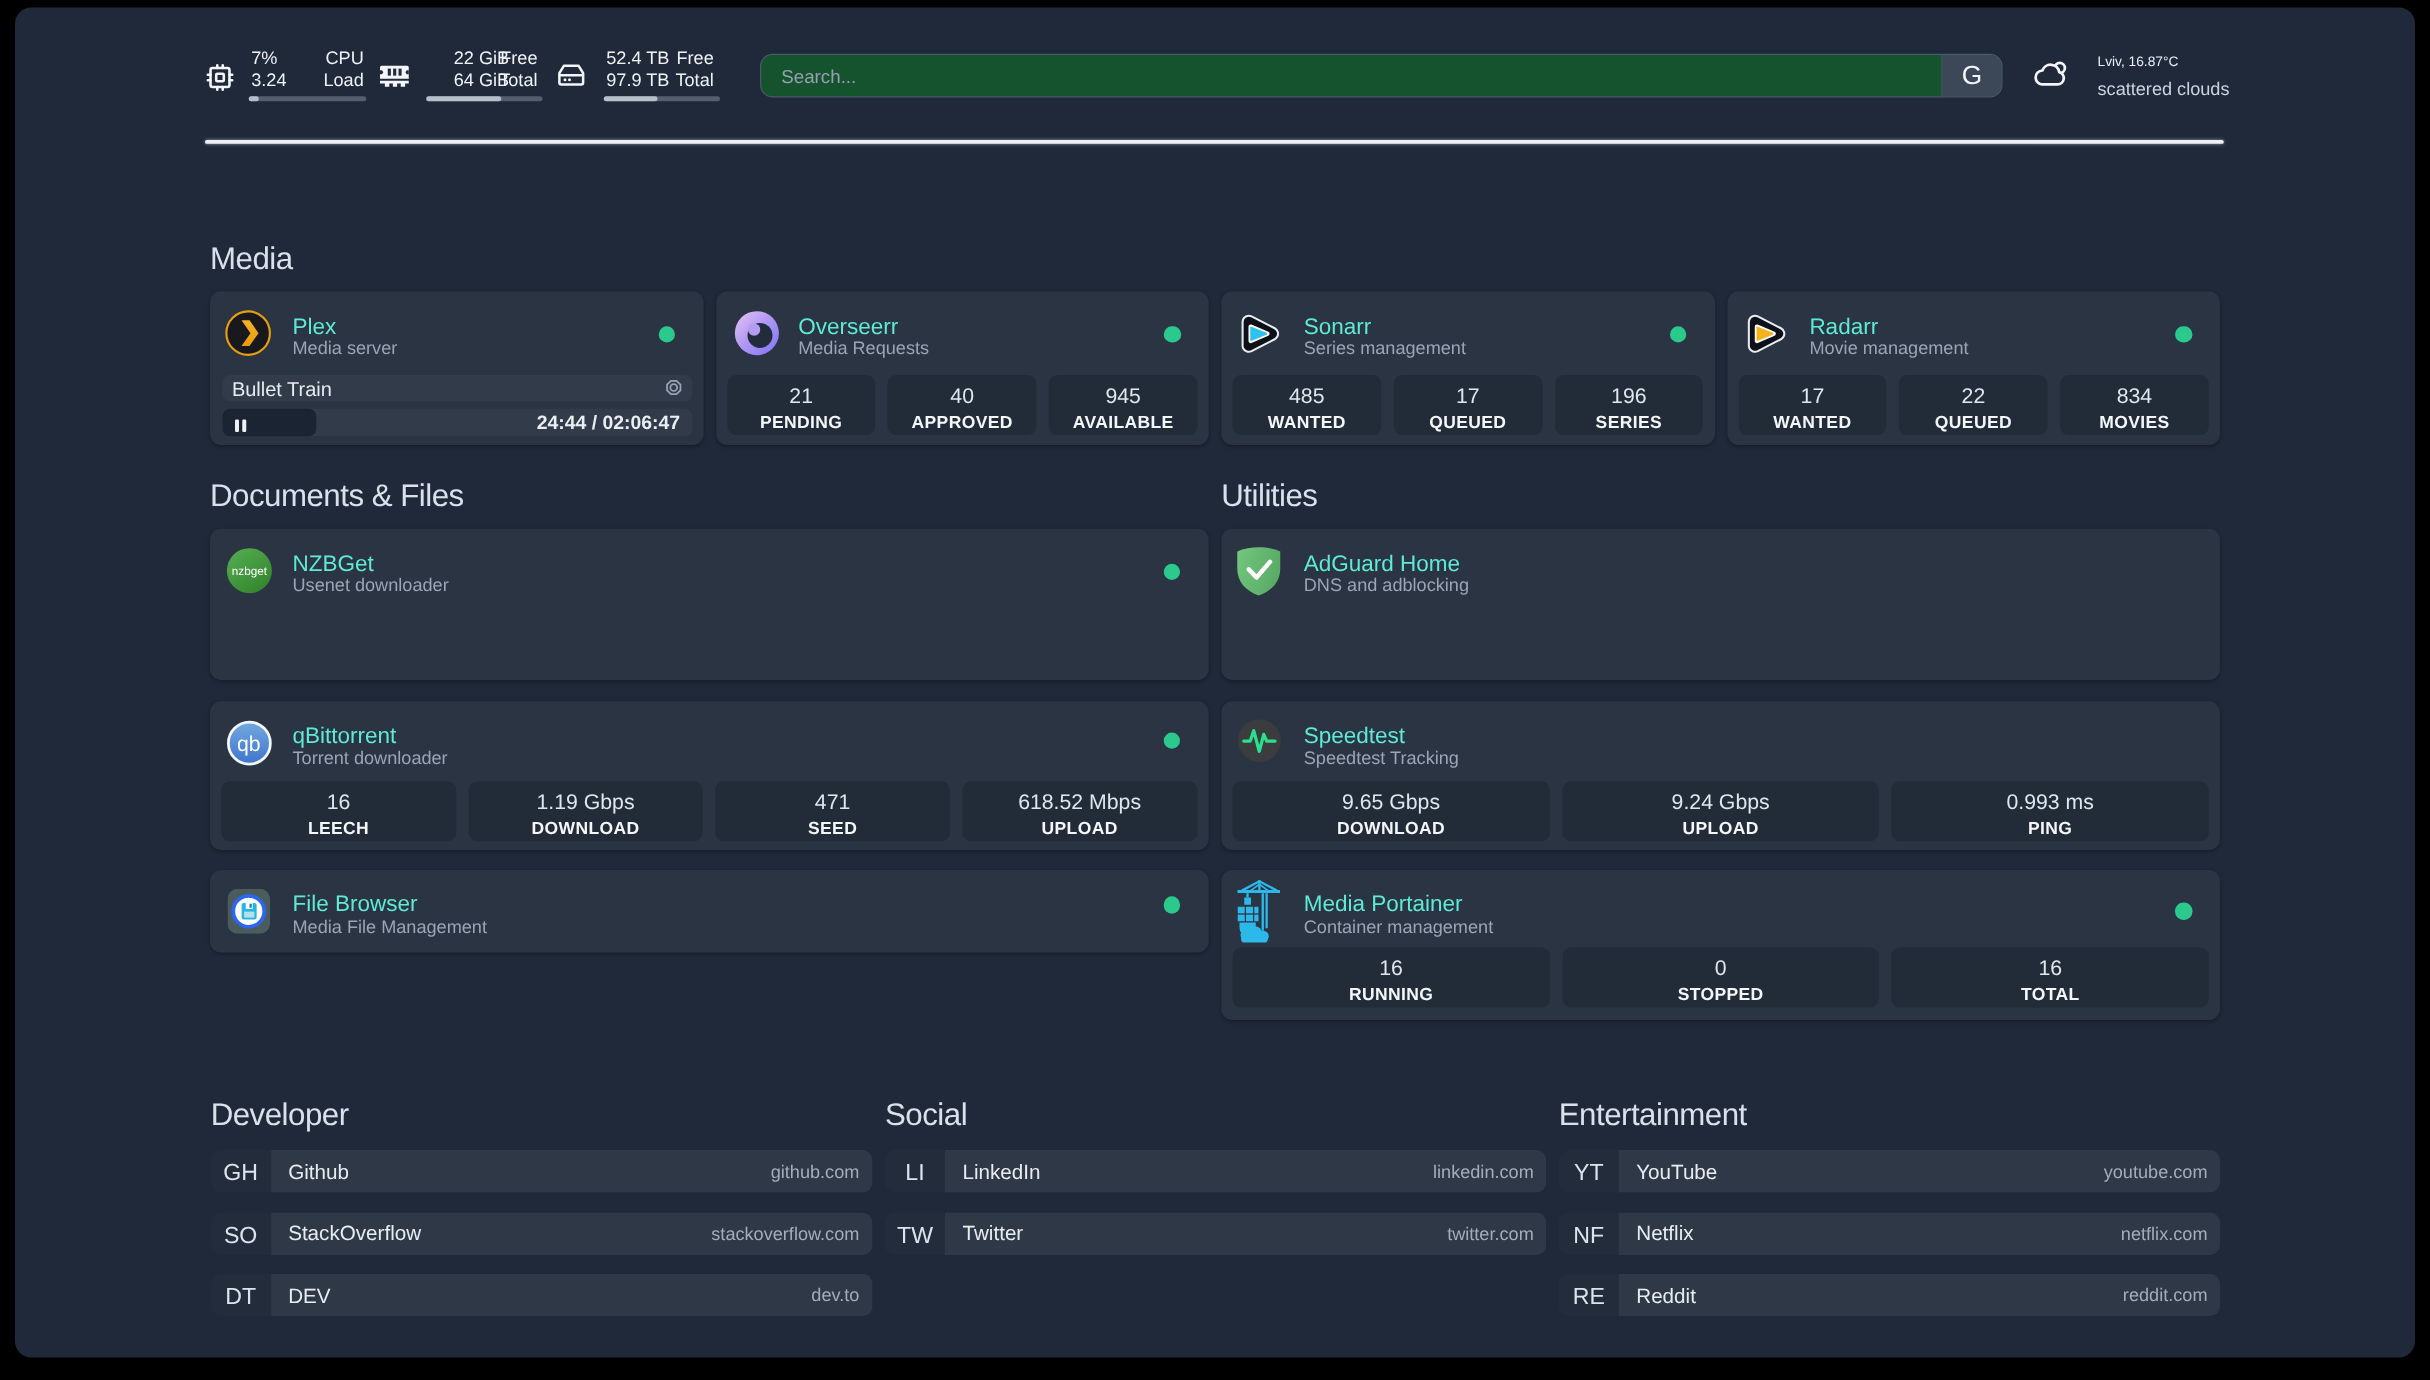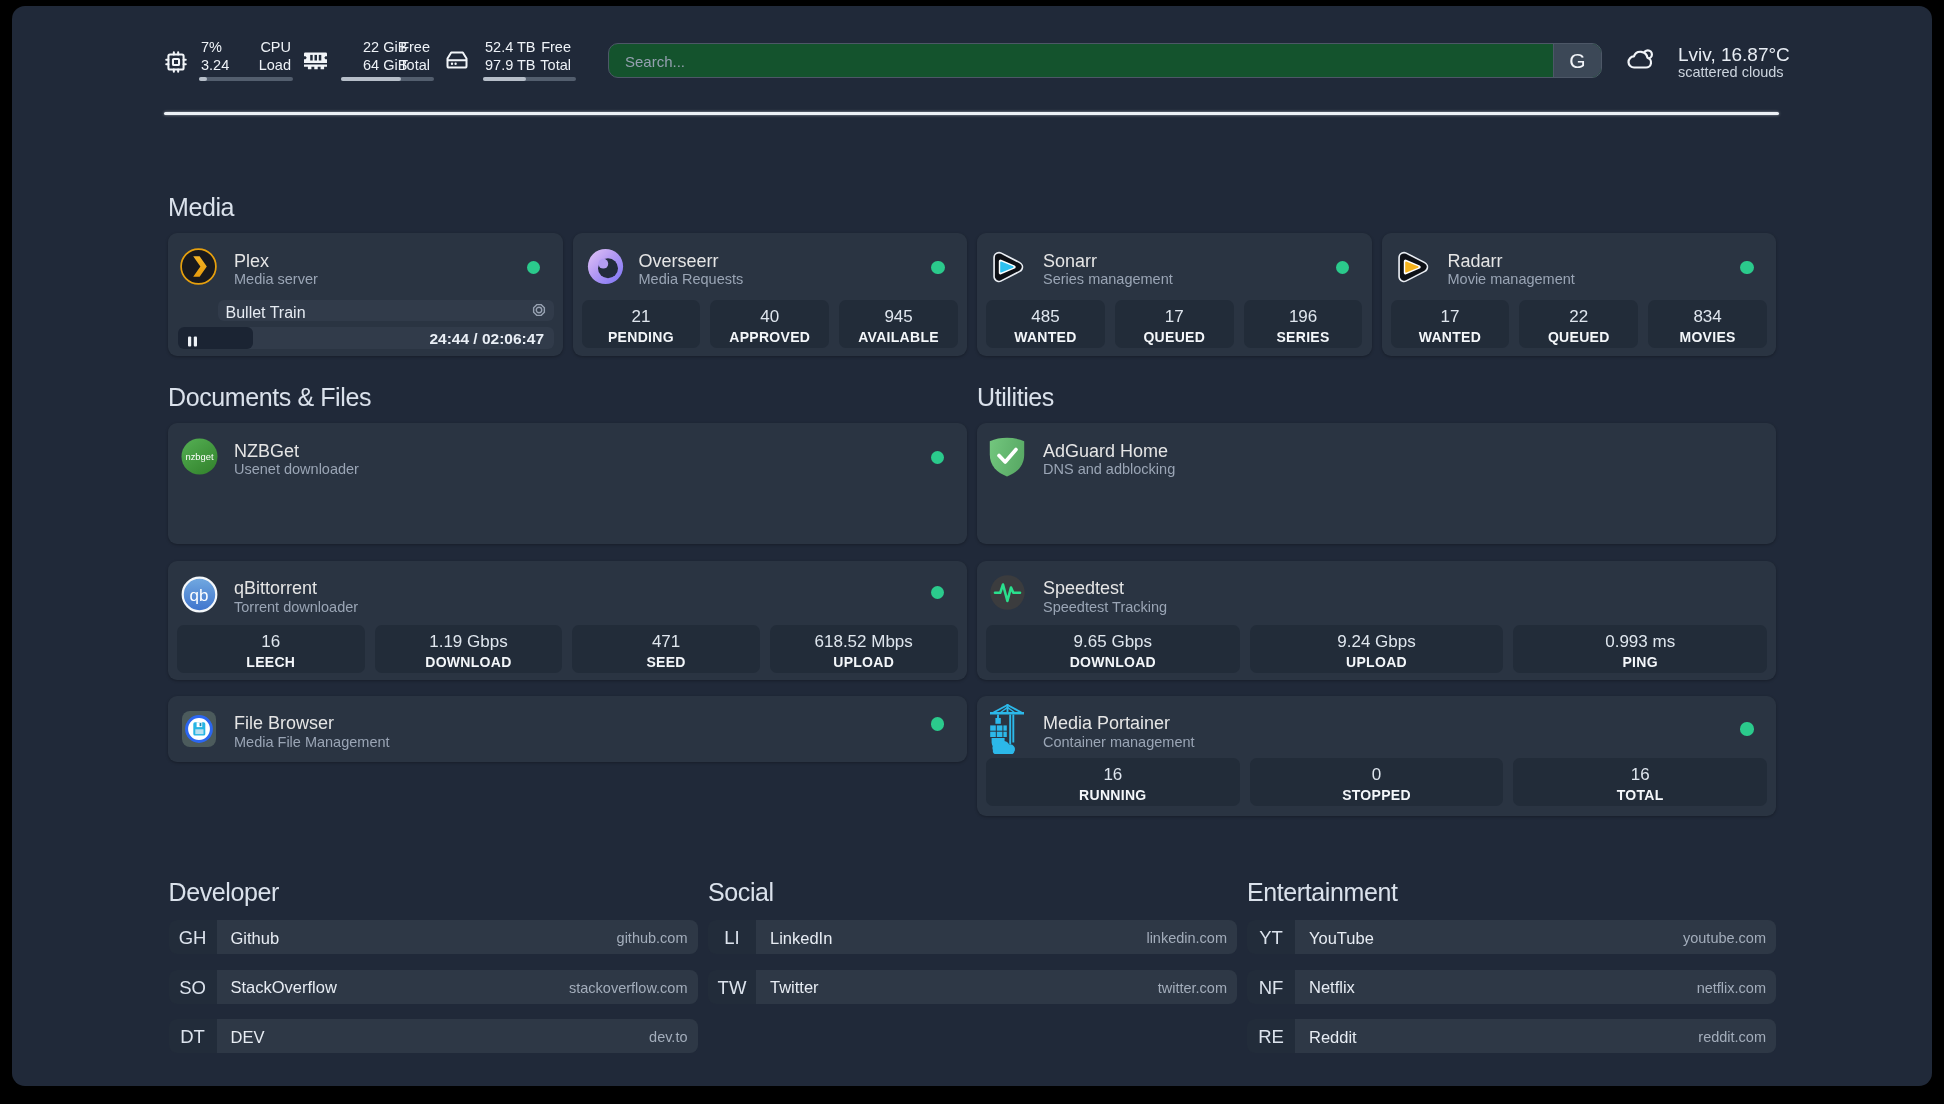--- a/index.html
+++ b/index.html
@@ -7,29 +7,29 @@
 .page { position:absolute; left:12px; top:6px; width:1920px; height:1080px; border-radius:13px; background:#202939; }
 .abs { position:absolute; }
 
 .resval { position:absolute; font-size:14.5px; line-height:17.5px; color:#eef2f7; }
 .reslab { position:absolute; font-size:14.5px; line-height:17.5px; color:#eef2f7; text-align:right; }
 .bar { position:absolute; height:4.5px; border-radius:2.5px; background:#535e6e; }
 .fill { position:absolute; left:0; top:0; bottom:0; border-radius:2.5px; background:#b6bec9; }
 .search { position:absolute; left:608px; top:43px; width:994px; height:35px; background:#14532d; border:1px solid #4d5767; border-radius:10px; }
 .search .ph { position:absolute; left:16px; top:8.5px; font-size:15px; color:#95a0b0; }
 .gbtn { position:absolute; right:0; top:0; bottom:0; width:48px; background:#3c4857; border-left:1px solid #4d5767; border-radius:0 9px 9px 0; display:flex; align-items:center; justify-content:center; color:#f2f5f9; font-size:21px; font-weight:500; }
-.wline1 { position:absolute; left:1678px; top:44px; font-size:19px; color:#e8edf4; }
+.wline1 { position:absolute; left:1678px; top:44px; font-size:11px; color:#e8edf4; }
 .wline2 { position:absolute; left:1678px; top:63.5px; font-size:14.5px; color:#ccd4de; }
 .divider { position:absolute; left:164px; top:112px; width:1615px; height:2.5px; background:#edf1f6; border-radius:2px; box-shadow:0 0 3px rgba(255,255,255,.55); }
 
 .h { position:absolute; font-size:25px; line-height:30px; font-weight:400; color:#dae1eb; letter-spacing:-0.4px; }
 
 .card { position:absolute; background:#2a3442; border-radius:9px; box-shadow:0 1px 3px rgba(0,0,0,.28); }
 .cicon { position:absolute; left:13px; top:16px; }
-.ctitle { position:absolute; left:66px; top:17.5px; font-size:18px; line-height:21px; font-weight:500; color:#e5e5e5; }
+.ctitle { position:absolute; left:66px; top:17.5px; font-size:18px; line-height:21px; font-weight:500; color:#5eead4; }
 .csub { position:absolute; left:66px; top:37px; font-size:14.5px; line-height:18px; color:#9aa5b5; }
 .dot { position:absolute; width:13.5px; height:13.5px; border-radius:50%; background:#2bca8c; right:22.5px; top:27.5px; }
 .stats { position:absolute; left:9px; right:9px; top:67px; height:48px; display:flex; gap:10px; }
 .sb { flex:1; background:#222c39; border-radius:7px; display:flex; flex-direction:column; align-items:center; justify-content:flex-start; padding-top:6.2px; }
 .sv { font-size:17px; line-height:21.5px; color:#dfe6ee;text-align:right; }
 .sl { font-size:14px; line-height:19px; font-weight:bold; color:#f4f7fa; letter-spacing:.3px; }
 
 .prow { position:absolute; left:9.5px; right:8.5px; background:#313b4a; border-radius:6px; }
 .ptitle { position:absolute; left:8px; top:0; font-size:16px; line-height:25px; color:#e6ebf2; }
 .pill { position:absolute; left:0; top:0; bottom:0; width:75px; background:#1b2433; border-radius:6px; }
@@ -109,21 +109,21 @@
             <stop offset="0" stop-color="#f4b426"></stop>
             <stop offset="1" stop-color="#e79b0c"></stop>
           </linearGradient>
         </defs>
         <circle cx="18.5" cy="18.5" r="17.4" fill="#19191d" stroke="#e7a00d" stroke-width="1.7"></circle>
         <polygon points="13.2,8.2 19.6,8.2 26.8,18.5 19.6,28.8 13.2,28.8 20.4,18.5" fill="url(#plxg)"></polygon>
       </svg></div>
   <div class="ctitle">Plex</div>
   <div class="csub">Media server</div>
   <div class="dot"></div>
-  <div class="prow" style="top:66.5px;height:21.5px;margin-left:40px;">
+  <div class="prow" style="top:66.5px;height:21.5px;">
     <span class="ptitle">Bullet Train</span>
     <span class="abs" id="camicon" style="right:8px;top:3.5px;"><svg width="14" height="14" viewBox="0 0 24 24" fill="none" stroke="#98a2b2" stroke-width="2.4">
           <path d="M8.2 2.8 h7.6 l5.4 5.4 v7.6 l-5.4 5.4 h-7.6 l-5.4 -5.4 v-7.6 z"></path>
           <circle cx="12" cy="12" r="4.7"></circle>
         </svg></span>
   </div>
   <div class="prow" style="top:94px;height:22px;">
     <div class="pill"></div>
     <span class="abs" id="pauseicon" style="left:9px;top:6px;"><svg width="11" height="11" viewBox="0 0 11 11">
           <rect x="1" y="0.5" width="3.2" height="10" rx="1" fill="#eef2f7"></rect>

